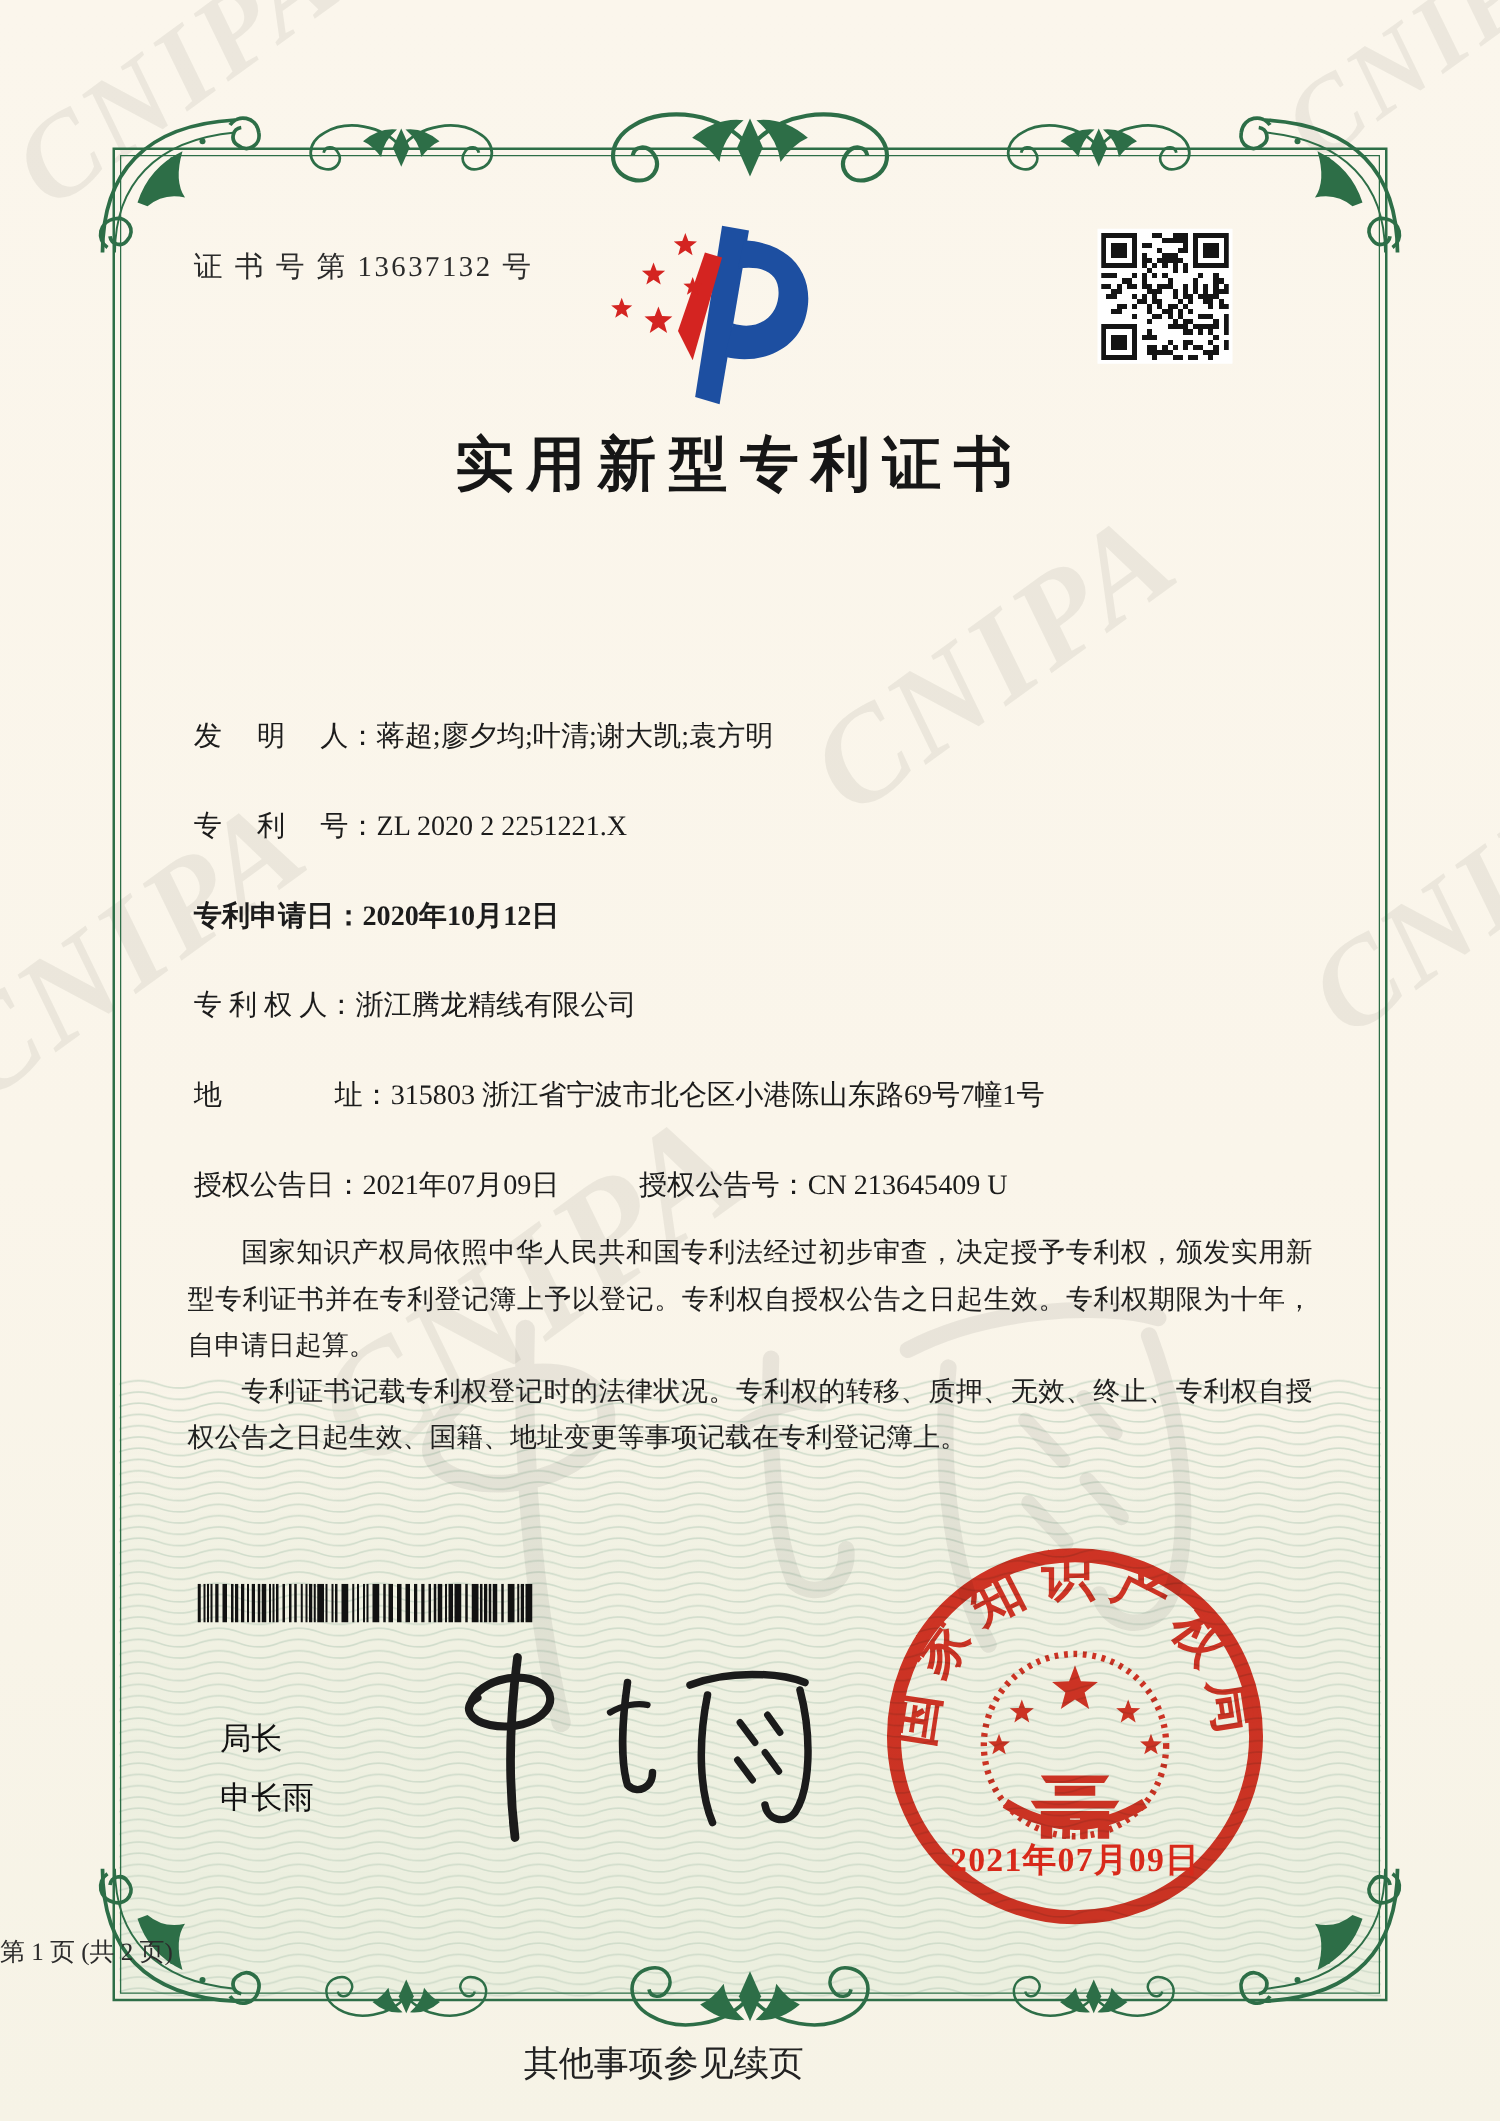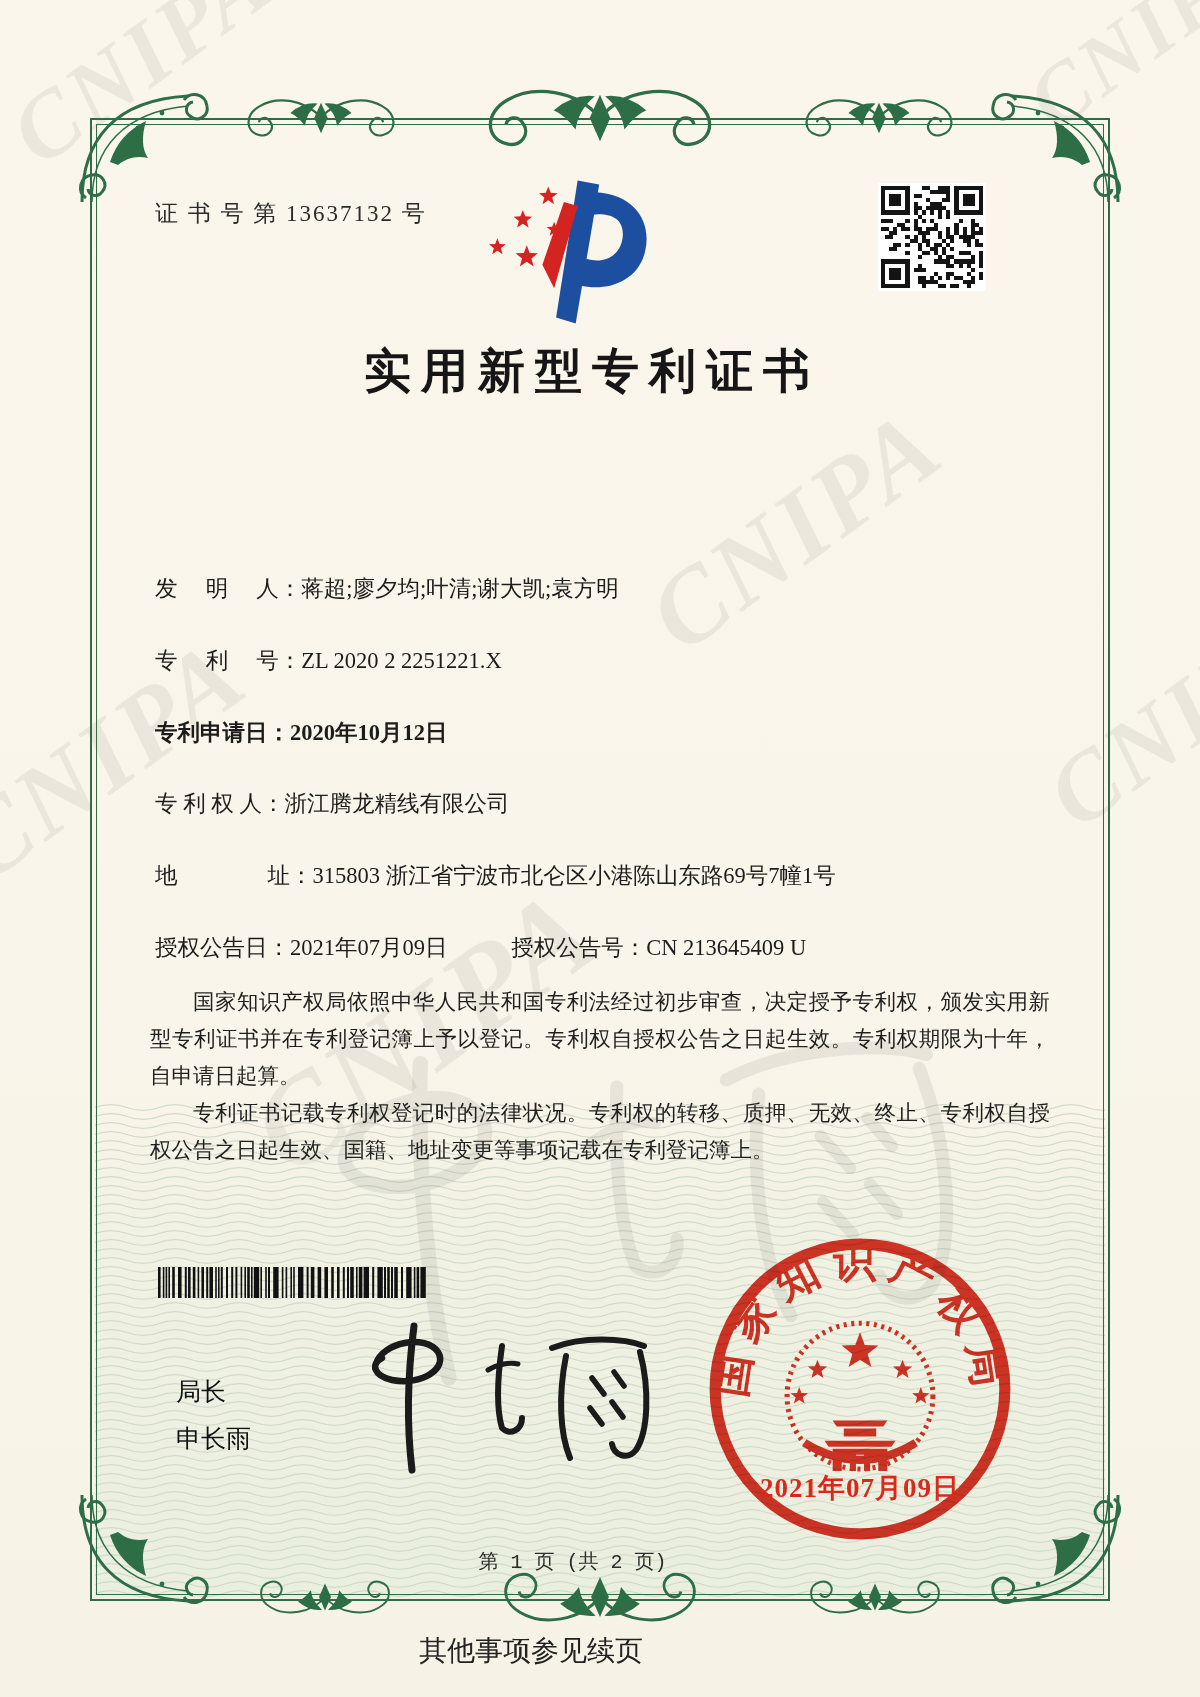--- a/index.html
+++ b/index.html
@@ -36,22 +36,22 @@
   
   .waves{position:absolute;left:95px;top:1103px;width:1010px;height:495px;opacity:.85;}
   .barcode{position:absolute;left:158px;top:1267px;width:276px;height:31px;}
   .ghost-sig{position:absolute;left:300px;top:1010px;opacity:.07;transform:rotate(-6deg);}
   .commissioner{position:absolute;left:176px;top:1368px;font-size:25px;color:#111;
                 line-height:47px;font-family:"Liberation Sans","DejaVu Sans",sans-serif;}
   .signature{position:absolute;left:352px;top:1312px;}
   .seal{position:absolute;left:703px;top:1232px;mix-blend-mode:multiply;opacity:.94;}
   .seal-date{position:absolute;left:703px;width:314px;top:1470px;text-align:center;
              font-size:27px;font-weight:bold;color:#d8291a;letter-spacing:1px;}
-  .page-num{position:absolute;left:0;width:1145px;top:1548px;text-align:center;
-            font-size:20px;color:#2b2b2b;font-family:Liberation Mono, monospace;}
+  .page-num{position:absolute;left:0;width:1145px;top:1548px;
+            font-size:20px;color:#2b2b2b;}
   .cont-note{position:absolute;left:0;width:1062px;top:1632px;text-align:center;
              font-size:28px;color:#222;}
 </style>
 </head>
 <body>
 
 <div class="page">
 
   <svg width="0" height="0" style="position:absolute" aria-hidden="true">
     <defs>

